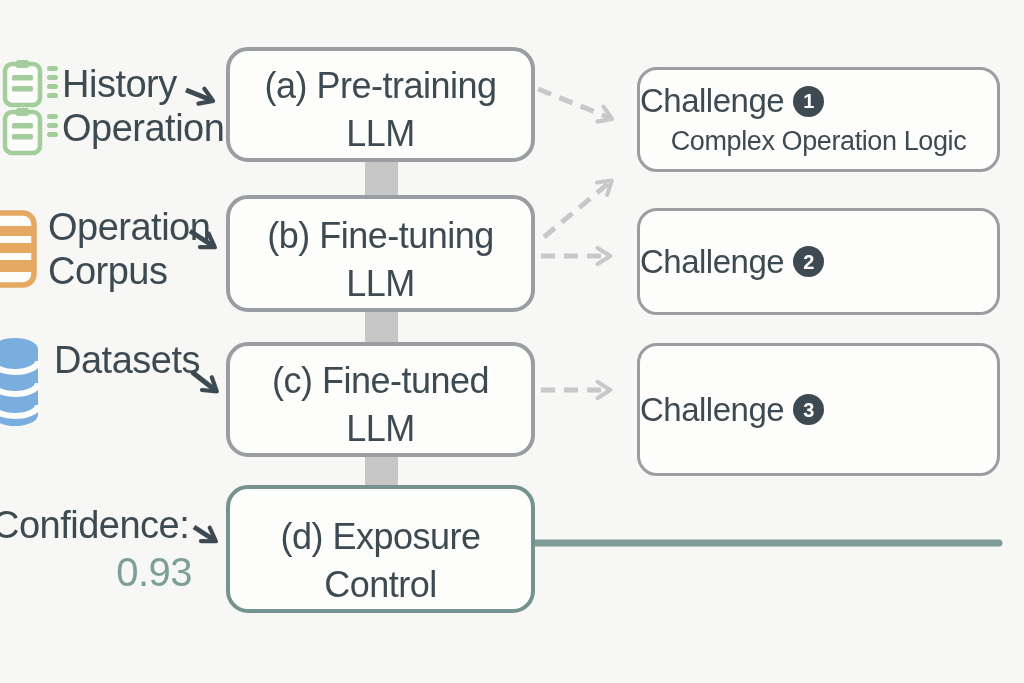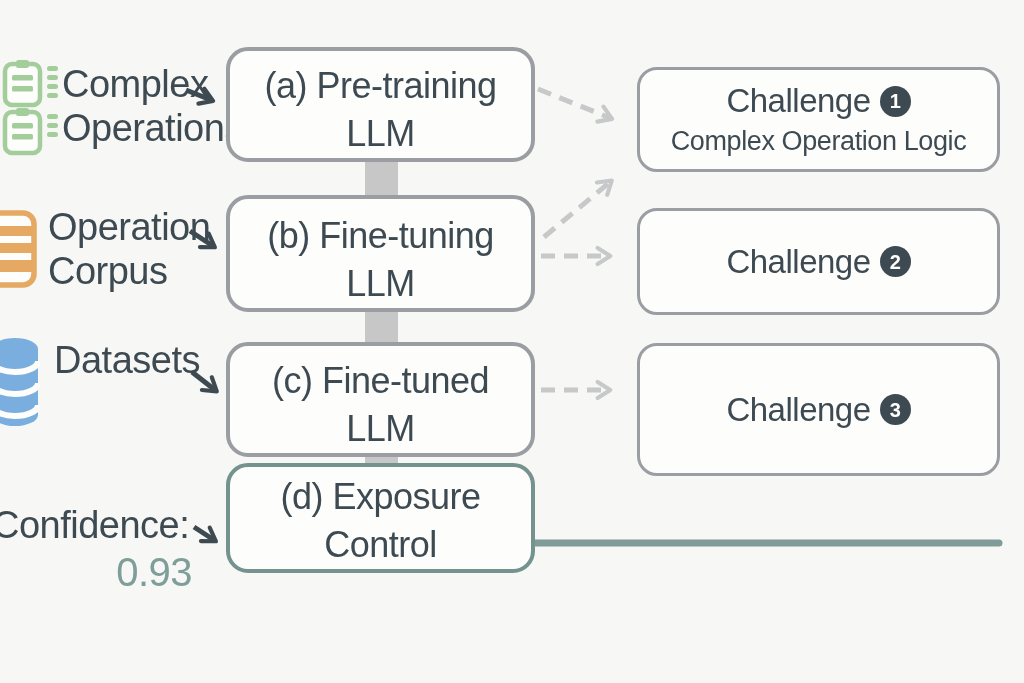--- a/index.html
+++ b/index.html
@@ -24,21 +24,21 @@
     position:absolute;left:226px;width:309px;box-sizing:border-box;
     background:#fdfdfc;border:4px solid #9a9da1;border-radius:22px;
     display:flex;flex-direction:column;align-items:center;justify-content:flex-end;
     font-size:36px;letter-spacing:-0.5px;line-height:1.33;font-weight:500;text-align:center;
   }
   .pbox.teal{border-color:#74928e;}
   
   .cbox{
     position:absolute;left:637px;width:363px;box-sizing:border-box;
     background:#fdfdfc;border:3.5px solid #9a9da1;border-radius:20px;
-    display:flex;flex-direction:column;align-items:center;justify-content:center;
+    display:flex;flex-direction:column;justify-content:center;
     text-align:center;
   }
   .ctitle{display:flex;align-items:center;gap:9px;font-size:33px;letter-spacing:-0.5px;font-weight:500;line-height:1.2;}
   .badge{
     width:31px;height:31px;border-radius:50%;background:#3e4a52;color:#fff;
     display:flex;align-items:center;justify-content:center;
     font-size:20px;font-weight:bold;flex:0 0 auto;
   }
   .csub{font-size:27px;letter-spacing:-0.4px;line-height:1.22;margin-top:4px;padding:0 8px;}
 </style>
@@ -107,21 +107,21 @@
   </svg>
 
   <svg class="icon" style="left:-10px;top:337px" width="50" height="90" viewBox="0 0 50 90">
     <path d="M2,12 a23,11 0 0 1 46,0 v66 a23,11 0 0 1 -46,0 z" fill="#7aaede"></path>
     <path d="M2,24 a23,11 0 0 0 46,0" stroke="#fdfdfc" stroke-width="6" fill="none"></path>
     <path d="M2,46 a23,11 0 0 0 46,0" stroke="#fdfdfc" stroke-width="6" fill="none"></path>
     <path d="M2,68 a23,11 0 0 0 46,0" stroke="#fdfdfc" stroke-width="6" fill="none"></path>
   </svg>
 
   <div class="llabel" style="left:62px;top:62px">
-    <span class="l1">Complex</span>
+    <span class="l1">History</span>
     <span class="l2">Operations</span>
   </div>
 
   <div class="llabel" style="left:48px;top:205px">
     <span class="l1">Operation</span>
     <span class="l2">Corpus</span>
   </div>
 
   <div class="llabel" style="left:54px;top:338px">
     <span class="l2">Datasets</span>
@@ -137,21 +137,21 @@
     <span>LLM</span>
   </div>
   <div class="pbox" style="top:195px;height:117px">
     <span>(b) Fine-tuning</span>
     <span>LLM</span>
   </div>
   <div class="pbox" style="top:342px;height:115px">
     <span>(c) Fine-tuned</span>
     <span>LLM</span>
   </div>
-  <div class="pbox teal" style="top:463px;height:110px">
+  <div class="pbox teal" style="top:485px;height:128px">
     <span>(d) Exposure</span>
     <span>Control</span>
   </div>
 
   <div class="cbox" style="top:67px;height:105px">
     <div class="ctitle">
       <span>Challenge</span>
       <span class="badge">1</span>
     </div>
     <div class="csub">Complex Operation Logic</div>

